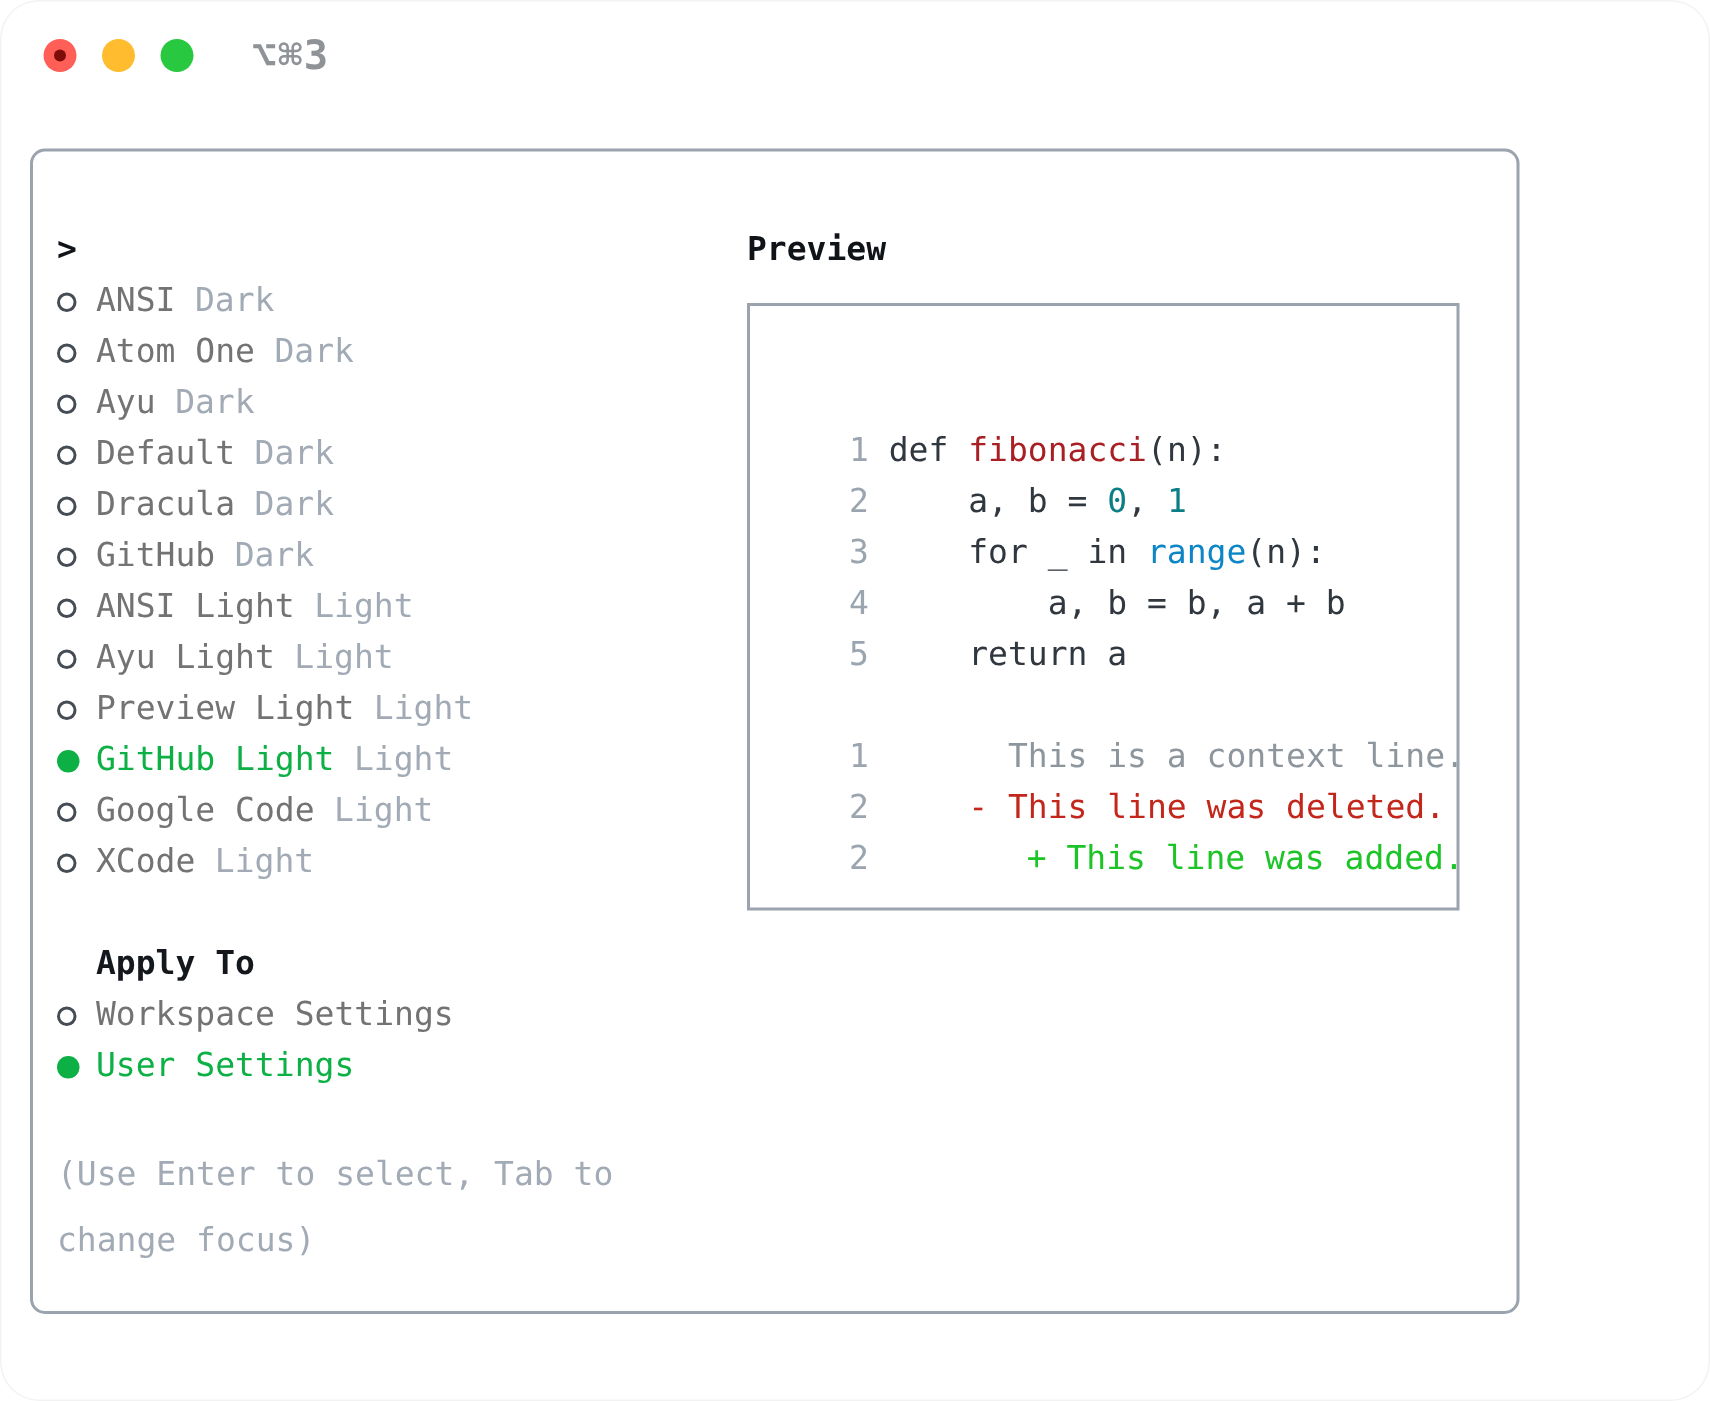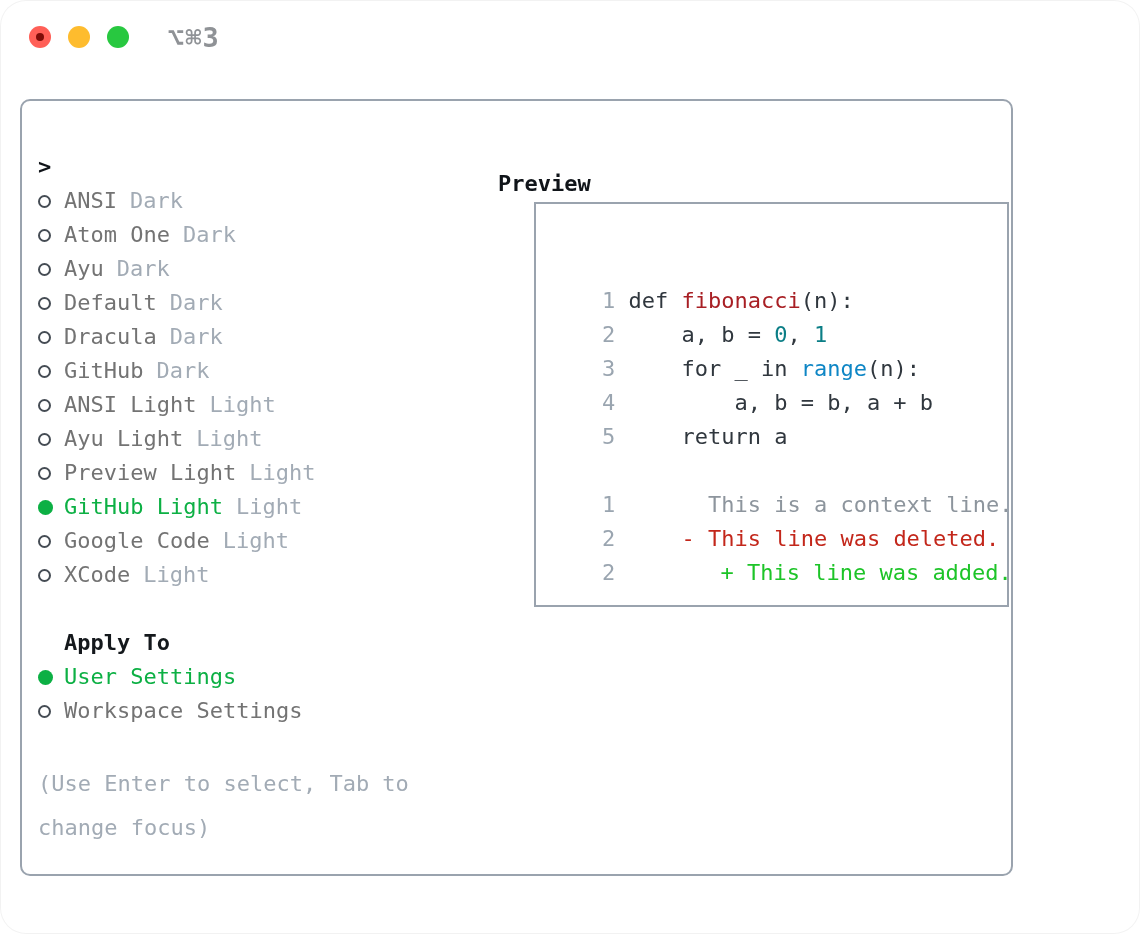--- a/index.html
+++ b/index.html
@@ -66,26 +66,26 @@
   .apply-header .label { color: #14181c; font-weight: 600; }
   .help {
     margin-top: 34px;
     width: 30ch; line-height: 44px;
     color: var(--muted_gray, #a2abb5);
     white-space: normal;
   }
 
   
   .preview-title {
-    position: absolute; left: 476px; top: 66px;
+    position: absolute; left: 476px; top: 49px;
     height: 34px; line-height: 34px;
     font-size: 22px; font-weight: 700; color: #101419;
   }
   .preview-box {
-    position: absolute; left: 512px; top: 101px;
+    position: absolute; left: 476px; top: 101px;
     width: 475px; height: 405px;
     border: 2px solid var(--border_gray, #9aa3ae);
     background: #ffffff;
     padding: 46px 0 0 13px;
     overflow: hidden;
   }
   .code-line { height: 34px; line-height: 34px; font-size: 22px; white-space: pre; }
   .line-number {
     display: inline-block; width: 2ch;
     color: var(--line_number_gray, #9aa5b0);
@@ -192,28 +192,28 @@
 </div>
 
       <div class="row-gap"></div>
 
       <div class="row apply-header">
         <span class="marker"></span>
         <span class="label">Apply To</span>
       </div>
 
       <div>
+  <div class="row">
+    <span class="marker"><span class="circle"></span></span>
+    <span class="label">Workspace Settings</span>
+  </div>
+
   <div class="row selected">
     <span class="marker"><span class="circle"></span></span>
     <span class="label">User Settings</span>
-  </div>
-
-  <div class="row">
-    <span class="marker"><span class="circle"></span></span>
-    <span class="label">Workspace Settings</span>
   </div>
 </div>
 
       <div class="help">(Use Enter to select, Tab to change focus)</div>
     </div>
 
     <div class="preview-title">Preview</div>
 
     <div class="preview-box">
       <div>

